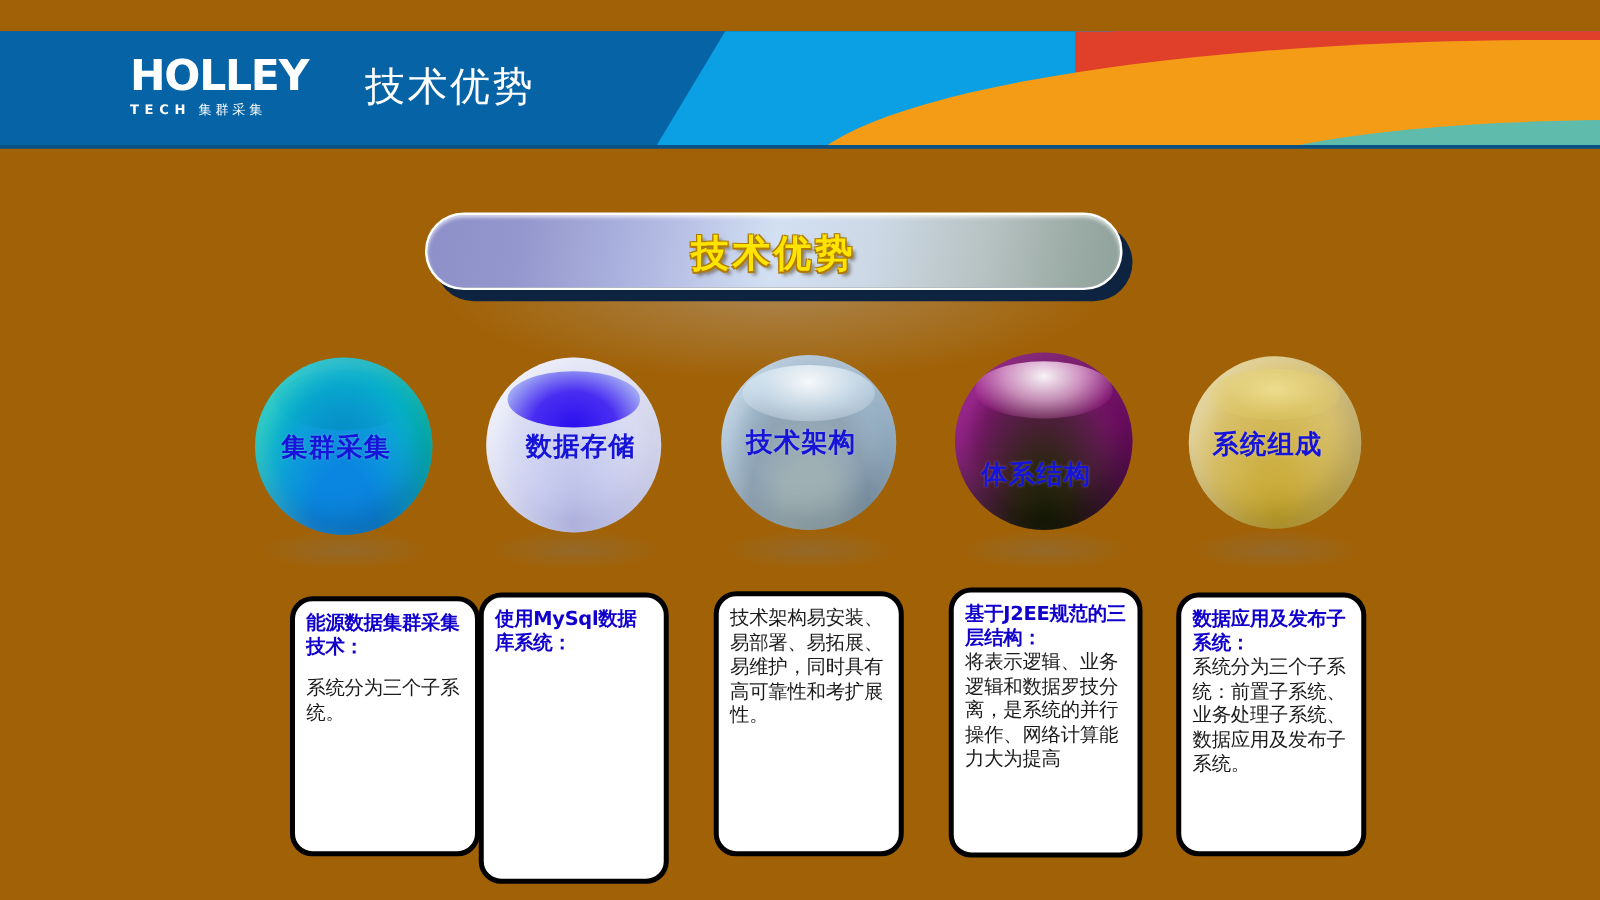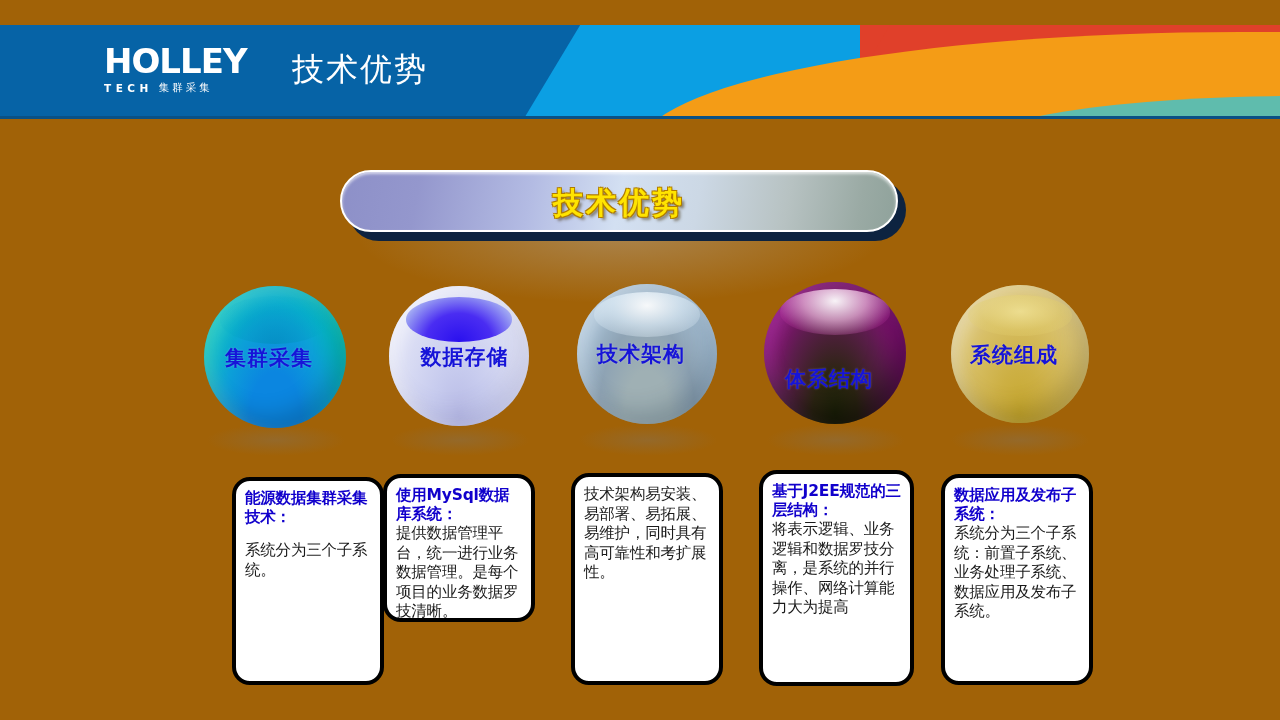--- a/index.html
+++ b/index.html
@@ -285,23 +285,22 @@
     <div class="sphere-cap" style="left:12%; top:7%; width:76%; height:30%;
                 background: radial-gradient(ellipse at 50% 40%, rgba(240,226,150,.85) 0%, rgba(226,206,110,.45) 55%, rgba(255,255,255,0) 100%);"></div>
     <div class="sphere-label" style="top:56px;">系统组成</div>
   </div>
 
   <div class="tbox" style="left:196px; top:477px; width:152px; height:208px;margin-left:36px;">
     <div class="tbox-head">能源数据集群采集技术：</div>
     <div class="tbox-body spaced">系统分为三个子系统。</div>
   </div>
 
-  <div class="tbox" style="left:383px; top:474px; width:152px; height:148px;">
+  <div class="tbox" style="left:383px; top:474px; width:152px; height:233px;">
     <div class="tbox-head">使用MySql数据库系统：</div>
-    <div class="tbox-body">提供数据管理平台，统一进行业务数据管理。是每个项目的业务数据罗技清晰。</div>
   </div>
 
   <div class="tbox" style="left:571px; top:473px; width:152px; height:212px;">
     <div class="tbox-body">技术架构易安装、易部署、易拓展、易维护，同时具有高可靠性和考扩展性。</div>
   </div>
 
   <div class="tbox" style="left:759px; top:470px; width:155px; height:216px;">
     <div class="tbox-head">基于J2EE规范的三层结构：</div>
     <div class="tbox-body">将表示逻辑、业务逻辑和数据罗技分离，是系统的并行操作、网络计算能力大为提高</div>
   </div>

